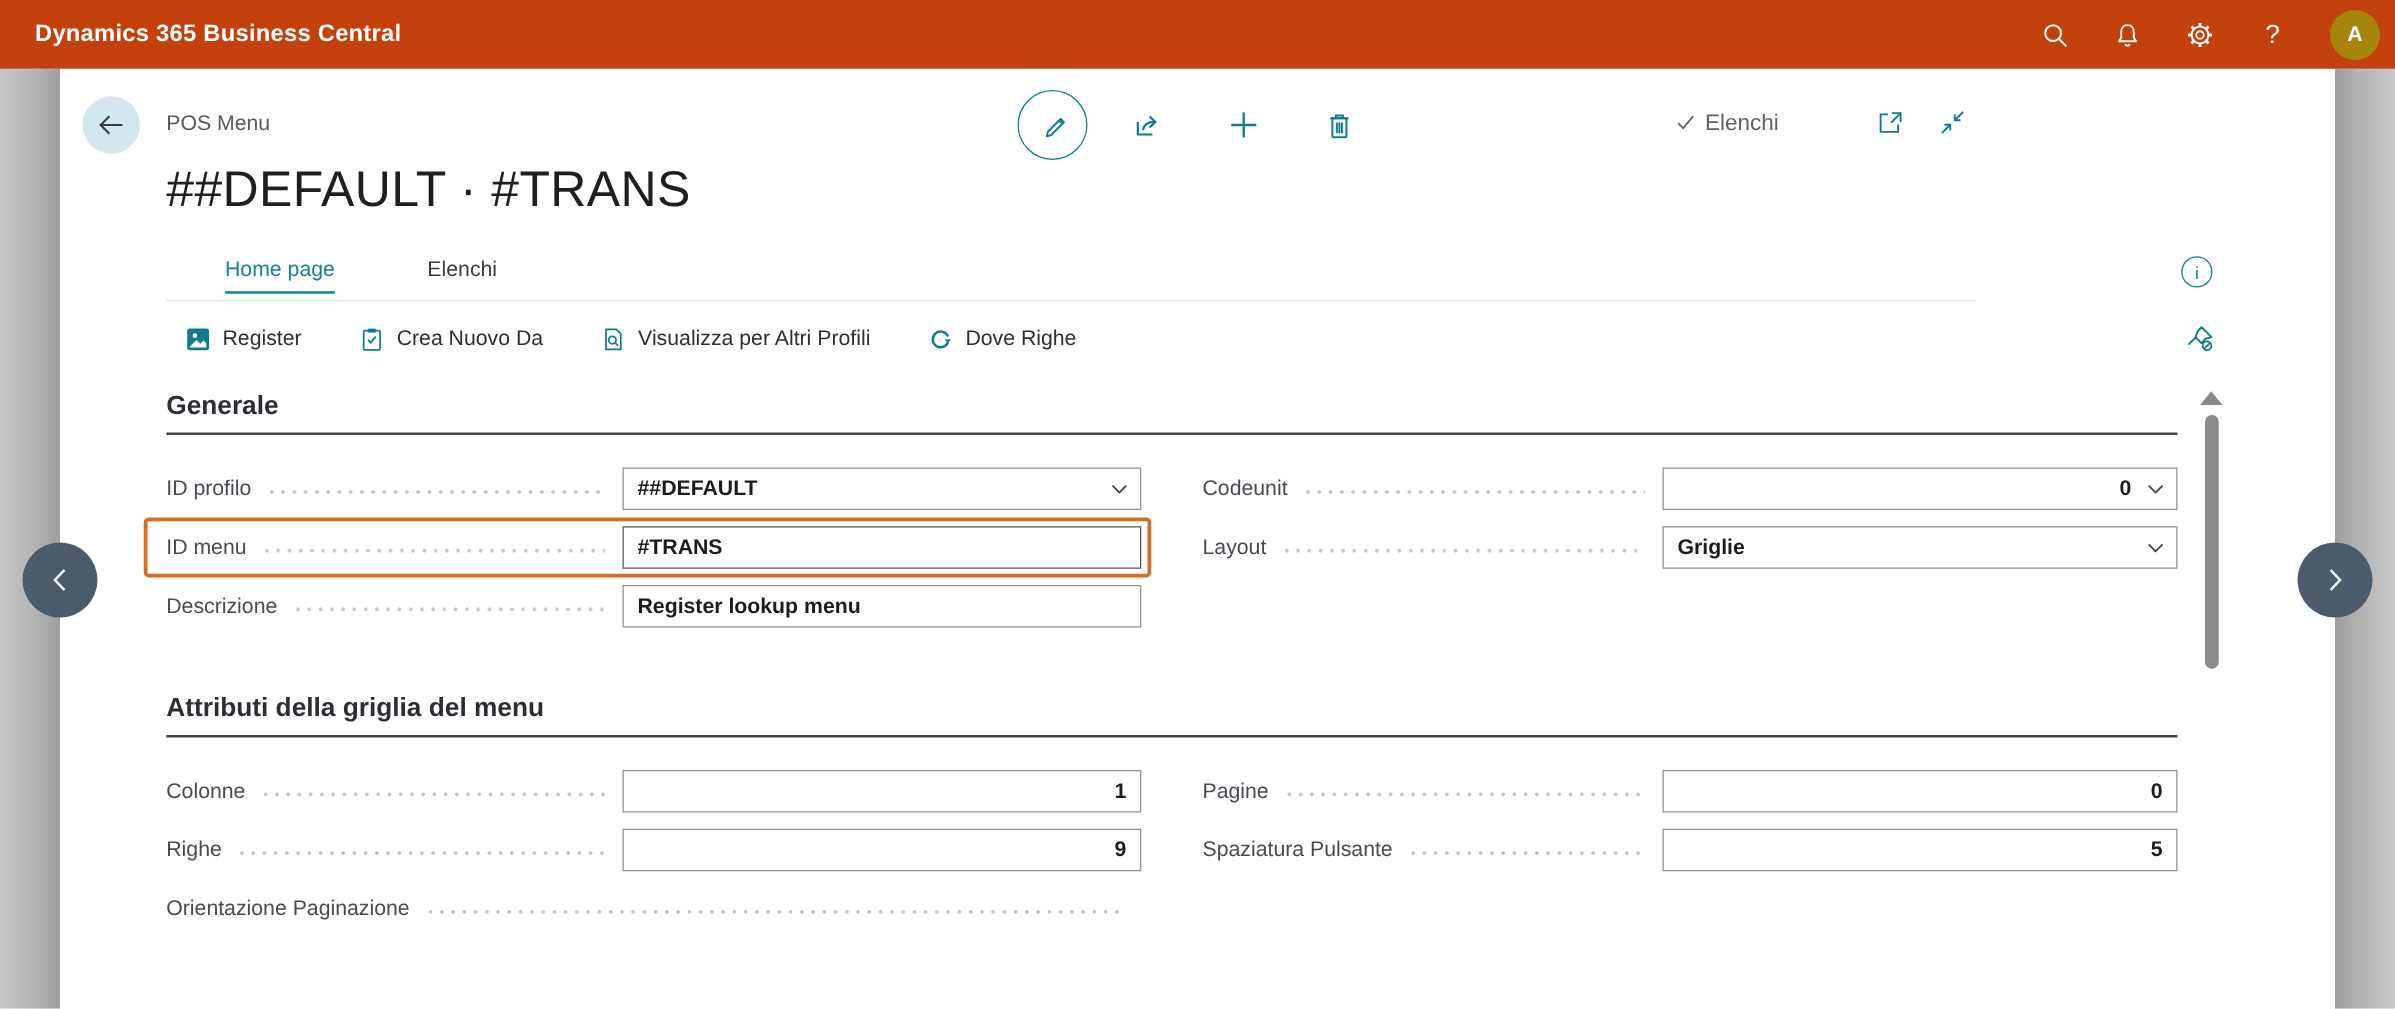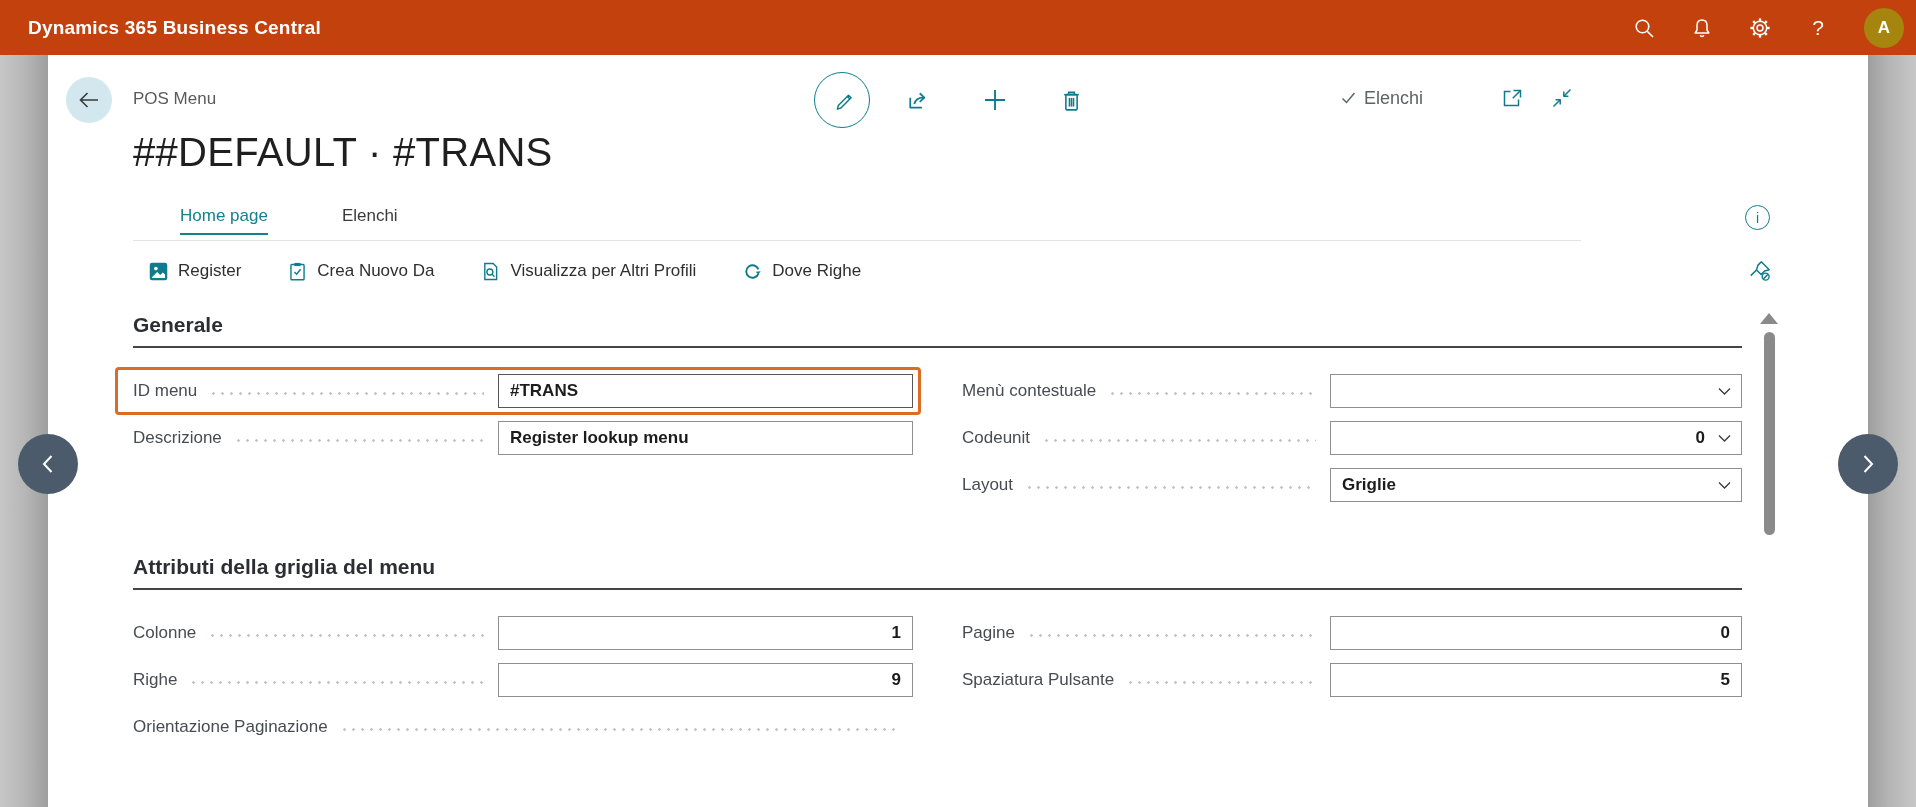--- a/index.html
+++ b/index.html
@@ -258,46 +258,46 @@
       </svg>
   </div>
 
   <div class="form">
 
     <h2 class="sec-title">Generale</h2>
     <div class="sec-rule"></div>
     <div class="grid">
       <div class="gridcol-l">
         <div class="row">
-          <span class="focus-ring"></span>
-          <span class="flabel">ID menu</span>
-          <span class="dots"></span>
-          <span class="fwrap focused">
-            <input value="#TRANS" style="">
-          </span>
-        </div>
-        <div class="row">
-          <span class="flabel">Descrizione</span>
-          <span class="dots"></span>
-          <span class="fwrap">
-            <input readonly="" value="Register lookup menu" style="">
-          </span>
-        </div>
-      </div>
-      <div class="gridcol-r">
-        <div class="row">
-          <span class="flabel">Menù contestuale</span>
+          <span class="flabel">ID profilo</span>
           <span class="dots"></span>
           <span class="fwrap has-chevron">
-            <input readonly="" value="" style="">
+            <input readonly="" value="##DEFAULT" style="">
             <svg class="chev" width="13" height="9" viewBox="0 0 13 9">
                 <path d="M1 1.5 L6.5 7 L12 1.5" fill="none" stroke="#3b3a39" stroke-width="1.3"></path>
               </svg>
           </span>
         </div>
+        <div class="row">
+          <span class="focus-ring"></span>
+          <span class="flabel">ID menu</span>
+          <span class="dots"></span>
+          <span class="fwrap focused">
+            <input value="#TRANS" style="">
+          </span>
+        </div>
+        <div class="row">
+          <span class="flabel">Descrizione</span>
+          <span class="dots"></span>
+          <span class="fwrap">
+            <input readonly="" value="Register lookup menu" style="">
+          </span>
+        </div>
+      </div>
+      <div class="gridcol-r">
         <div class="row">
           <span class="flabel">Codeunit</span>
           <span class="dots"></span>
           <span class="fwrap has-chevron">
             <input class="num" readonly="" value="0" style="">
             <svg class="chev" width="13" height="9" viewBox="0 0 13 9">
                 <path d="M1 1.5 L6.5 7 L12 1.5" fill="none" stroke="#3b3a39" stroke-width="1.3"></path>
               </svg>
           </span>
         </div>

